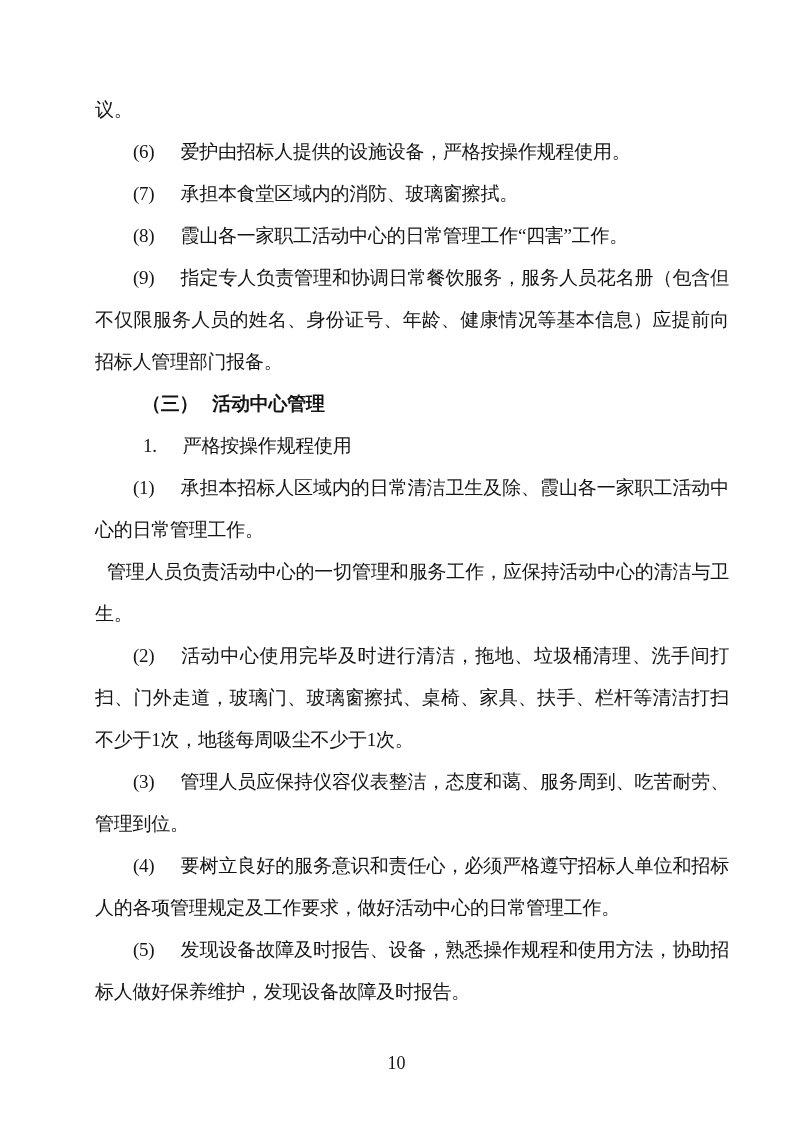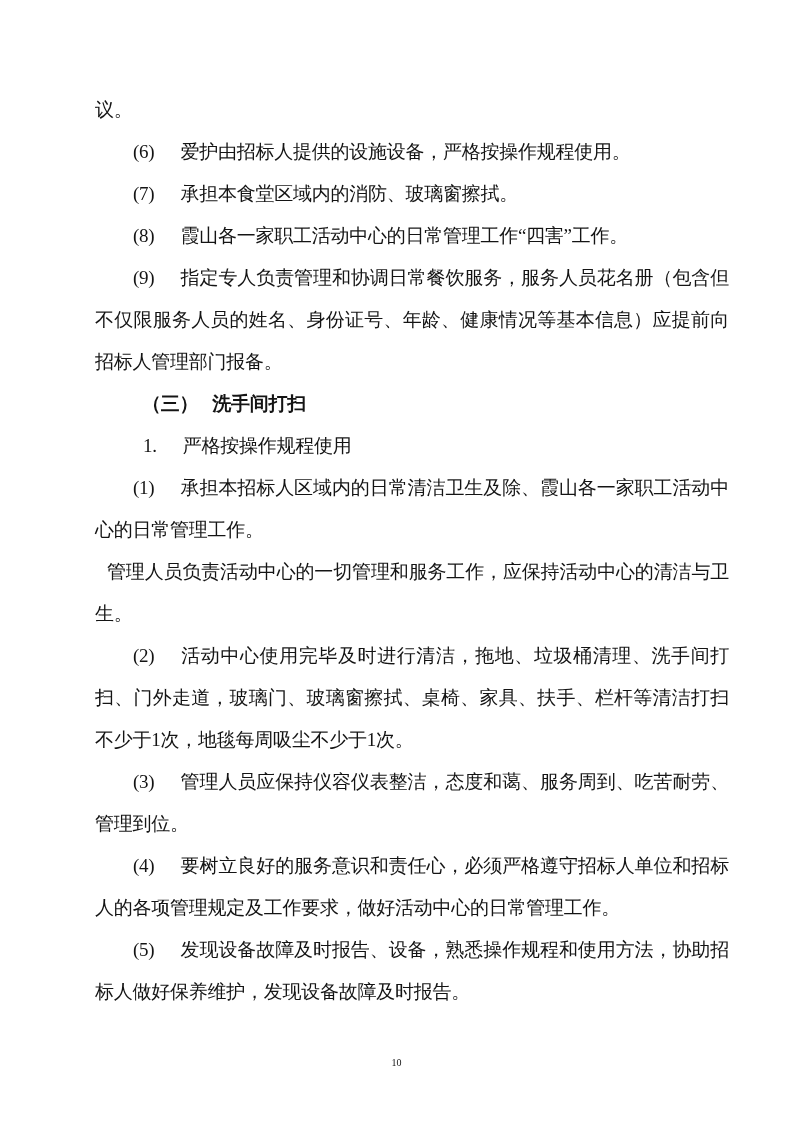--- a/index.html
+++ b/index.html
@@ -38,37 +38,37 @@
   .gap { display: inline-block; }
   p.style-item    .gap { width: 26px; }
   p.style-heading .gap { width: 14px; }
   p.style-subitem .gap { width: 26px; }
   .page-footer {
     position: absolute;
     left: 0;
     right: 0;
     top: 1054px;
     text-align: center;
-    font-size: 10px;
+    font-size: 18px;
     line-height: 18px;
     letter-spacing: 0;
     color: #141414;
   }
 </style>
 </head>
 <body>
 
 <div class="page">
   <div class="doc-body">
       <p class="style-plain"><span>议。</span></p>
       <p class="style-item"><span>(6)</span><span class="gap"></span><span>爱护由招标人提供的设施设备，严格按操作规程使用。</span></p>
       <p class="style-item"><span>(7)</span><span class="gap"></span><span>承担本食堂区域内的消防、玻璃窗擦拭。</span></p>
       <p class="style-item"><span>(8)</span><span class="gap"></span><span>霞山各一家职工活动中心的日常管理工作“四害”工作。</span></p>
       <p class="style-item"><span>(9)</span><span class="gap"></span><span>指定专人负责管理和协调日常餐饮服务，服务人员花名册（包含但不仅限服务人员的姓名、身份证号、年龄、健康情况等基本信息）应提前向招标人管理部门报备。</span></p>
-      <p class="style-heading"><span>（三）</span><span class="gap"></span><span>洗手间打扫</span></p>
+      <p class="style-heading"><span>（三）</span><span class="gap"></span><span>活动中心管理</span></p>
       <p class="style-subitem"><span>1.</span><span class="gap"></span><span>严格按操作规程使用</span></p>
       <p class="style-item"><span>(1)</span><span class="gap"></span><span>承担本招标人区域内的日常清洁卫生及除、霞山各一家职工活动中心的日常管理工作。</span></p>
       <p class="style-indent-half"><span>管理人员负责活动中心的一切管理和服务工作，应保持活动中心的清洁与卫生。</span></p>
       <p class="style-item"><span>(2)</span><span class="gap"></span><span>活动中心使用完毕及时进行清洁，拖地、垃圾桶清理、洗手间打扫、门外走道，玻璃门、玻璃窗擦拭、桌椅、家具、扶手、栏杆等清洁打扫不少于1次，地毯每周吸尘不少于1次。</span></p>
       <p class="style-item"><span>(3)</span><span class="gap"></span><span>管理人员应保持仪容仪表整洁，态度和蔼、服务周到、吃苦耐劳、管理到位。</span></p>
       <p class="style-item"><span>(4)</span><span class="gap"></span><span>要树立良好的服务意识和责任心，必须严格遵守招标人单位和招标人的各项管理规定及工作要求，做好活动中心的日常管理工作。</span></p>
       <p class="style-item"><span>(5)</span><span class="gap"></span><span>发现设备故障及时报告、设备，熟悉操作规程和使用方法，协助招标人做好保养维护，发现设备故障及时报告。</span></p>
     </div>
   <div class="page-footer">10</div>
 </div>

